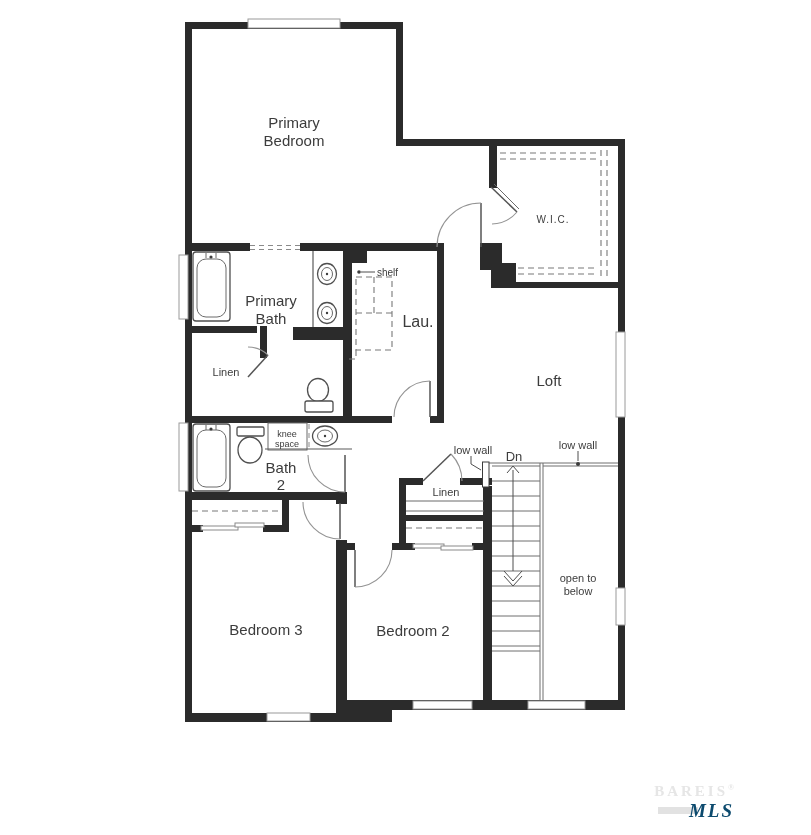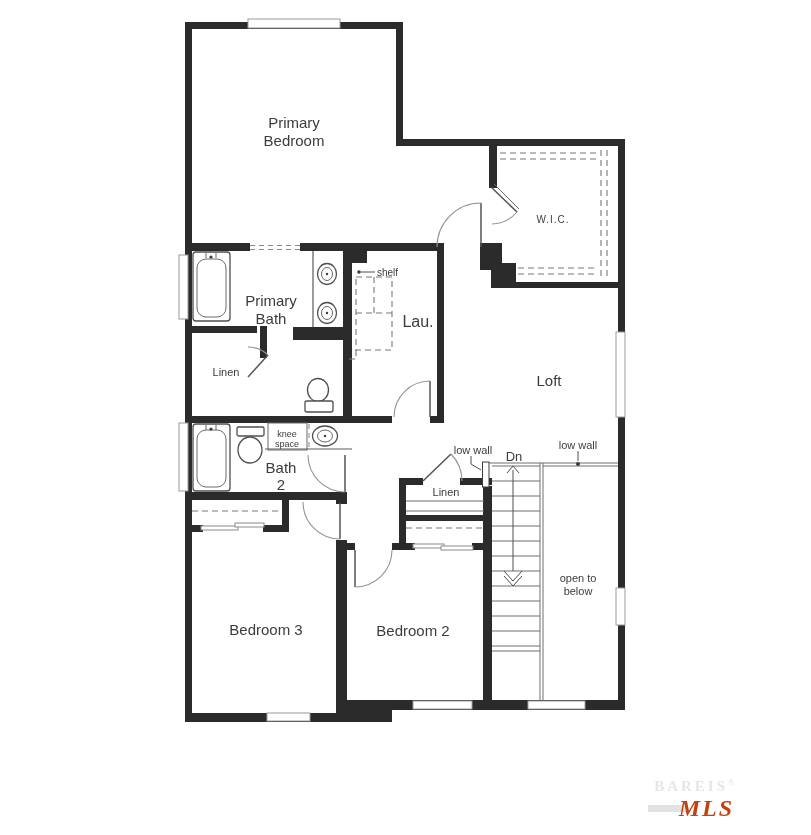--- a/index.html
+++ b/index.html
@@ -23,22 +23,22 @@
   .fs15{font-size:15px;} .fs16{font-size:16px;} .fs13{font-size:13px;}
   .fs11{font-size:11px;} .fs10{font-size:10px;} .fs9{font-size:9px;}
   .wic-t{letter-spacing:1px;}
   
   .wm{position:absolute;right:12px;bottom:15px;text-align:right;color:#e6e6e6;
       font-family:"Liberation Serif",serif;line-height:1;}
   .wm-brand{font-size:15px;font-weight:bold;letter-spacing:3px;}
   .wm-brand sup{font-size:8px;letter-spacing:0;}
   .wm-mls{display:flex;align-items:center;justify-content:flex-end;margin-top:2px;}
   .wm-bar{display:inline-block;width:40px;height:7px;background:#e2e2e2;margin-right:-9px;}
-  .wm-mls-text{font-size:24px;font-style:italic;font-weight:bold;letter-spacing:2px;
-               position:relative;color:#c2410c;}
+  .wm-mls-text{font-size:19px;font-style:italic;font-weight:bold;letter-spacing:2px;
+               position:relative;color:#0c4a6e;}
 </style>
 </head>
 <body>
 
 <div class="stage">
 <svg width="811" height="835" viewBox="0 0 811 835">
 
   <g>
     <rect class="wall" x="185" y="22" width="7" height="700"></rect>
     <rect class="wall" x="185" y="22" width="218" height="7"></rect>

